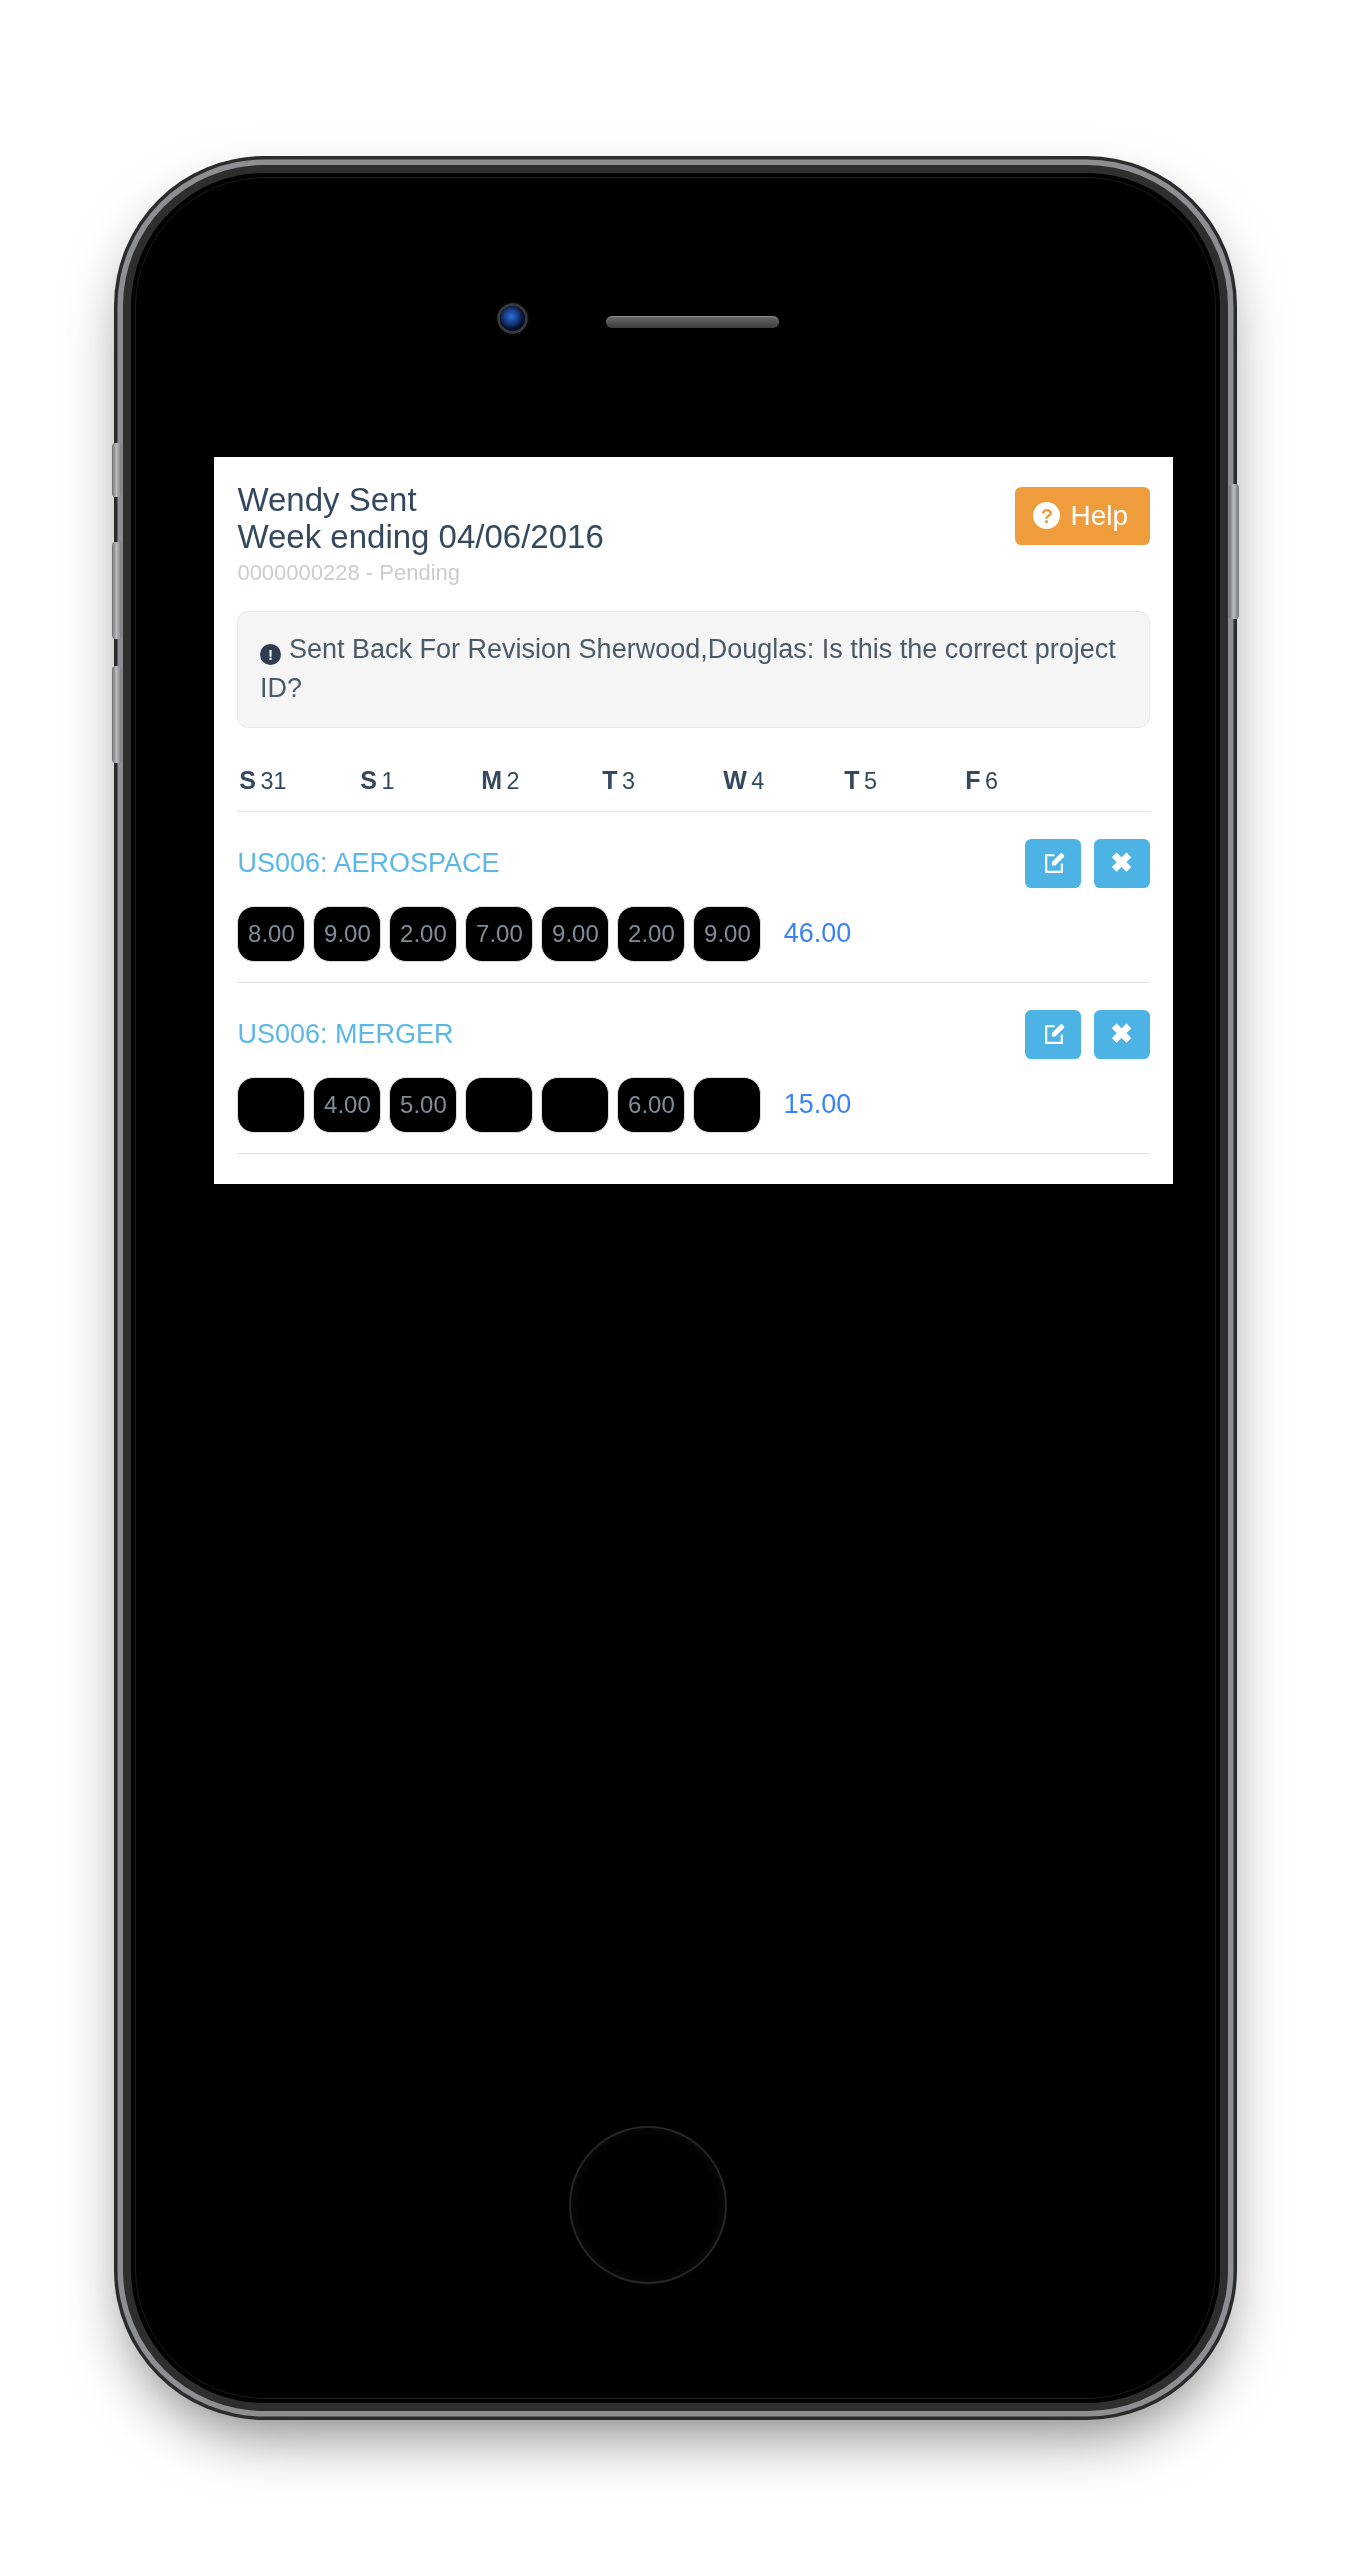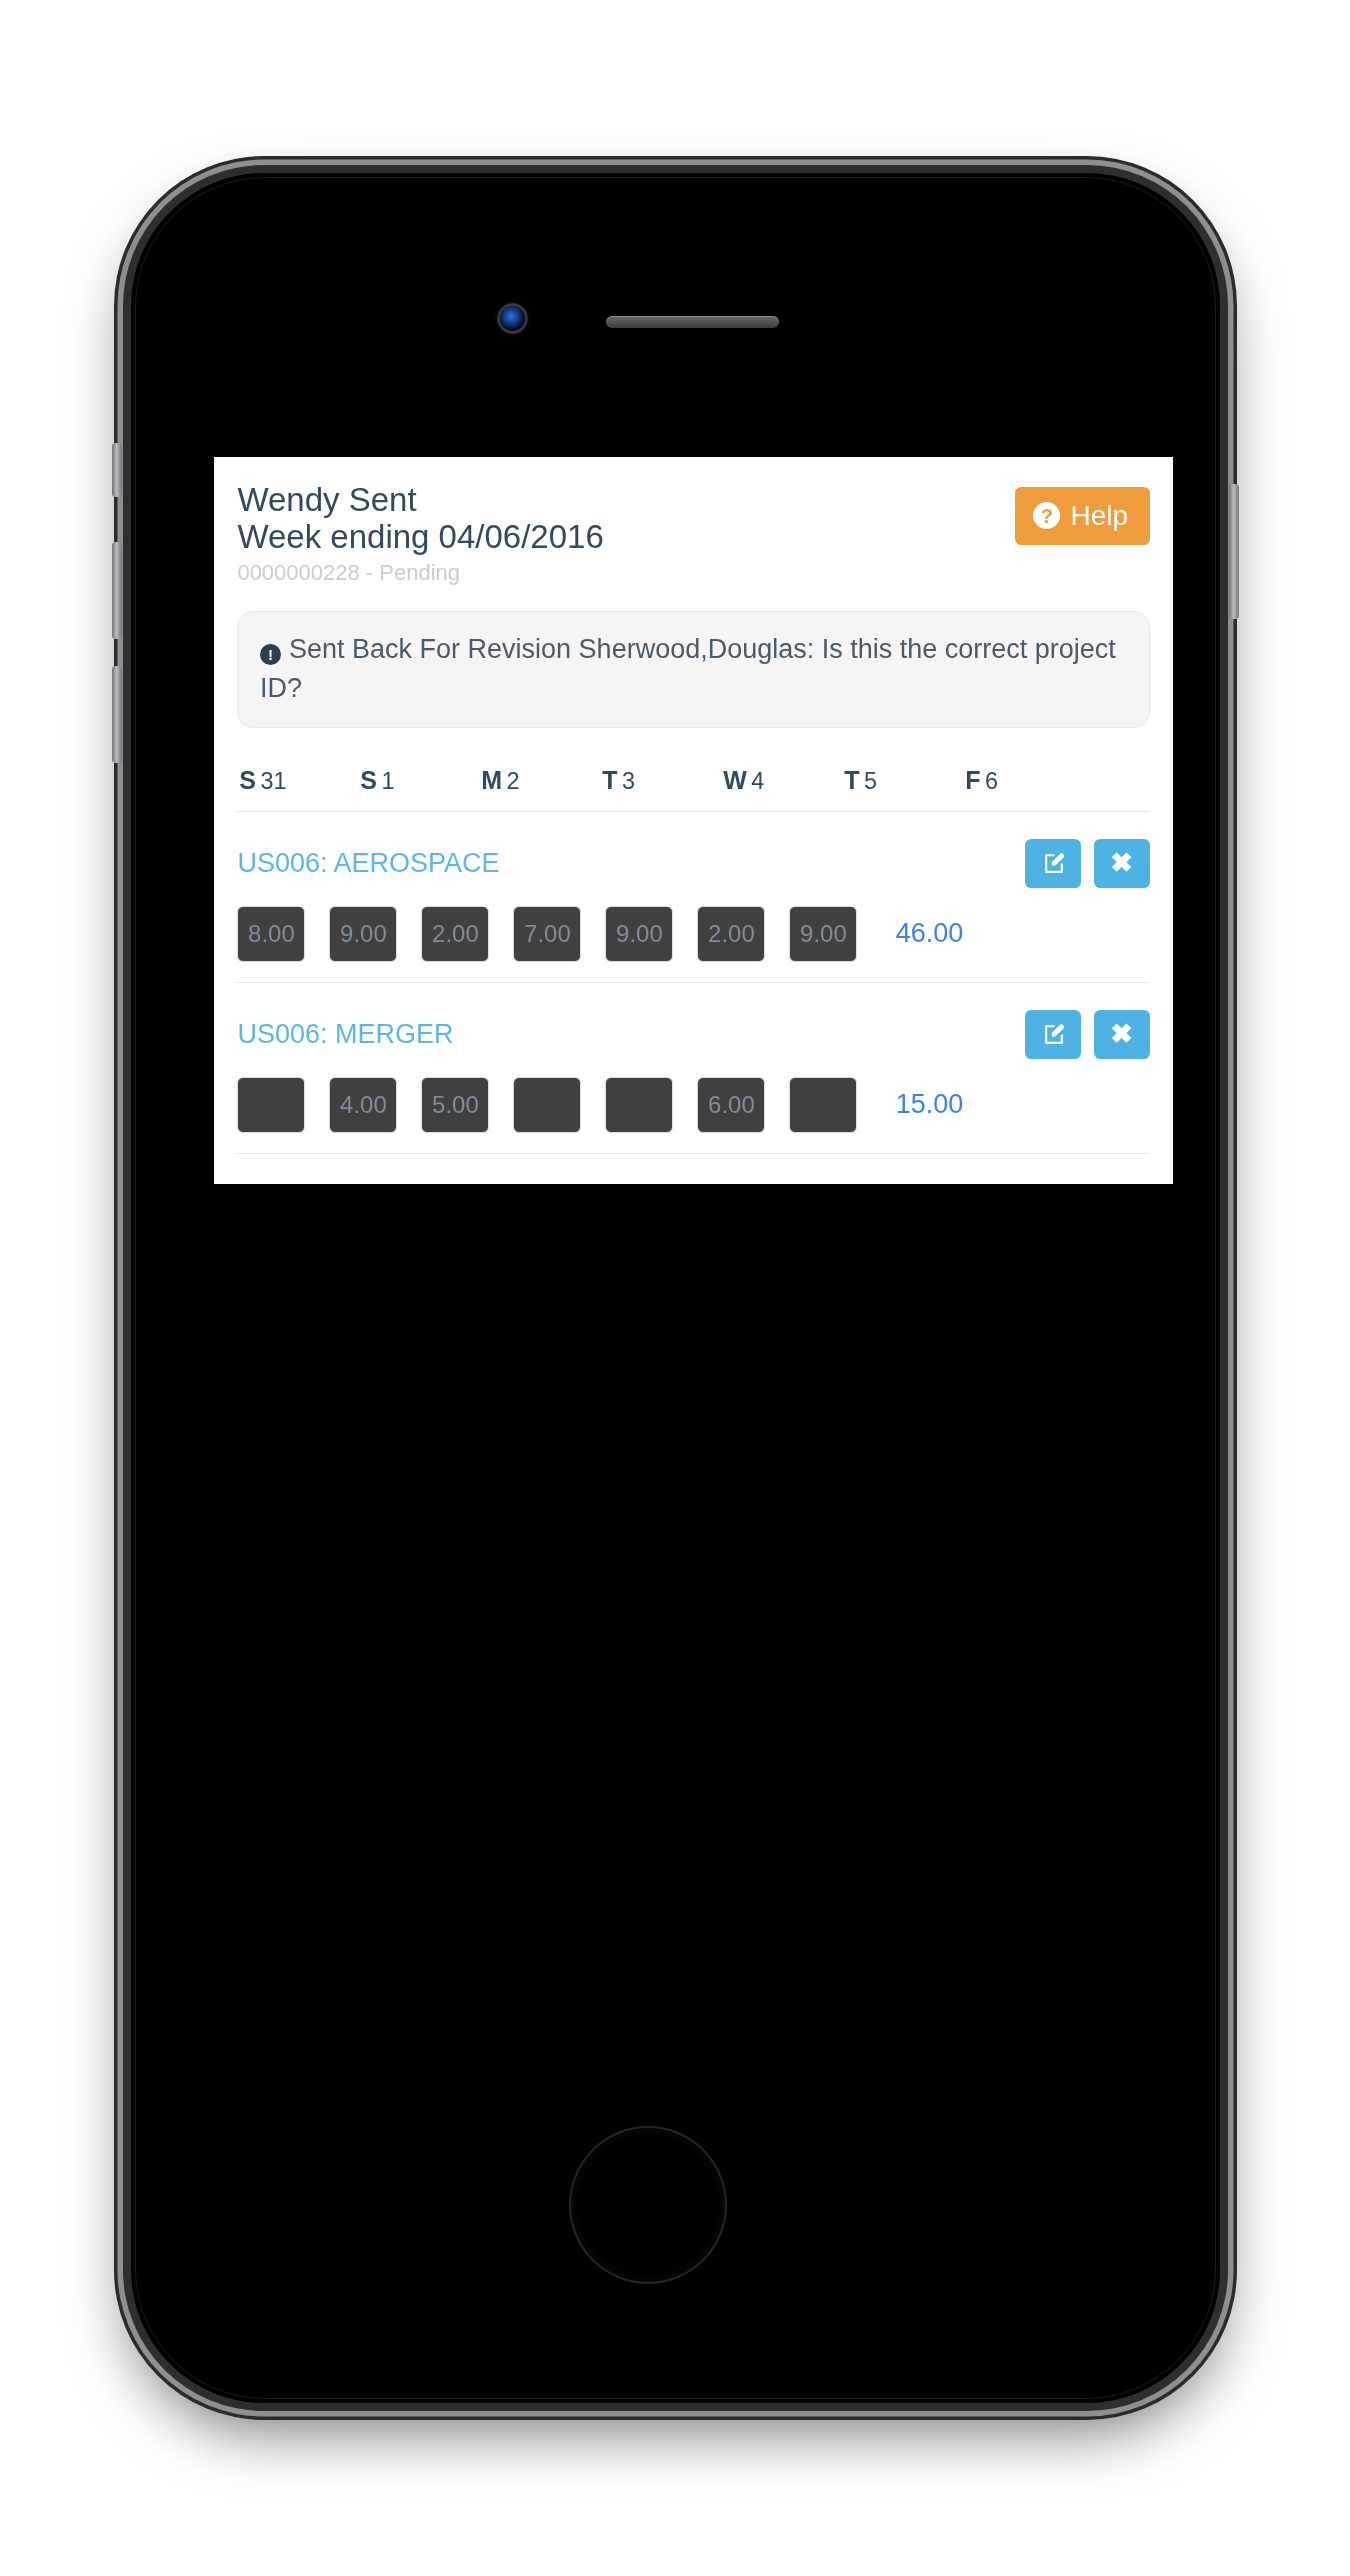--- a/index.html
+++ b/index.html
@@ -130,21 +130,21 @@
     font-size:20px;font-weight:bold;
     display:flex;align-items:center;justify-content:center;
     line-height:1;
   }
 
   
   #revision-alert {
     margin-top: 20px;
     background:#f5f5f5;
     border:0.9px solid #e8e8e8;
-    border-radius: 16px;
+    border-radius: 11px;
     padding: 18px 21.6px 20px 21.6px;
     color:#4b5a68;
     font-size: 27px;
     line-height: 1.42;
   }
   #revision-alert .warn-icon {
     display:inline-flex; align-items:center; justify-content:center;
     width:21px;height:21px;border-radius:50%;
     background:#2c3e50;color:#f5f5f5;
     font-size:15.3px;font-weight:bold;line-height:1;
@@ -184,23 +184,23 @@
   .icon-btn .x-glyph { font-size: 27px; font-weight: bold; line-height:1; }
 
   .hours-row {
     display:flex; align-items:center;
     padding: 18px 0 20px 0;
     border-bottom: 0.9px solid #e4e4e4;
   }
   .hour-input {
     width: 68px; height: 56px;
     flex:0 0 68px;
-    margin-right: 24px;
-    border:0.9px solid #dcdcdc; border-radius:6px;
-    background:#404040;
+    margin-right: 8px;
+    border:0.9px solid #dcdcdc; border-radius:17px;
+    background:#000000;
     color:#7f8c99;
     font-family:"Liberation Sans", sans-serif;
     font-size: 24px;
     text-align:center;
     outline:none;
   }
   .row-total {
     margin-left: 14.4px;
     font-size: 27px; color:#3b82f6;
   }

